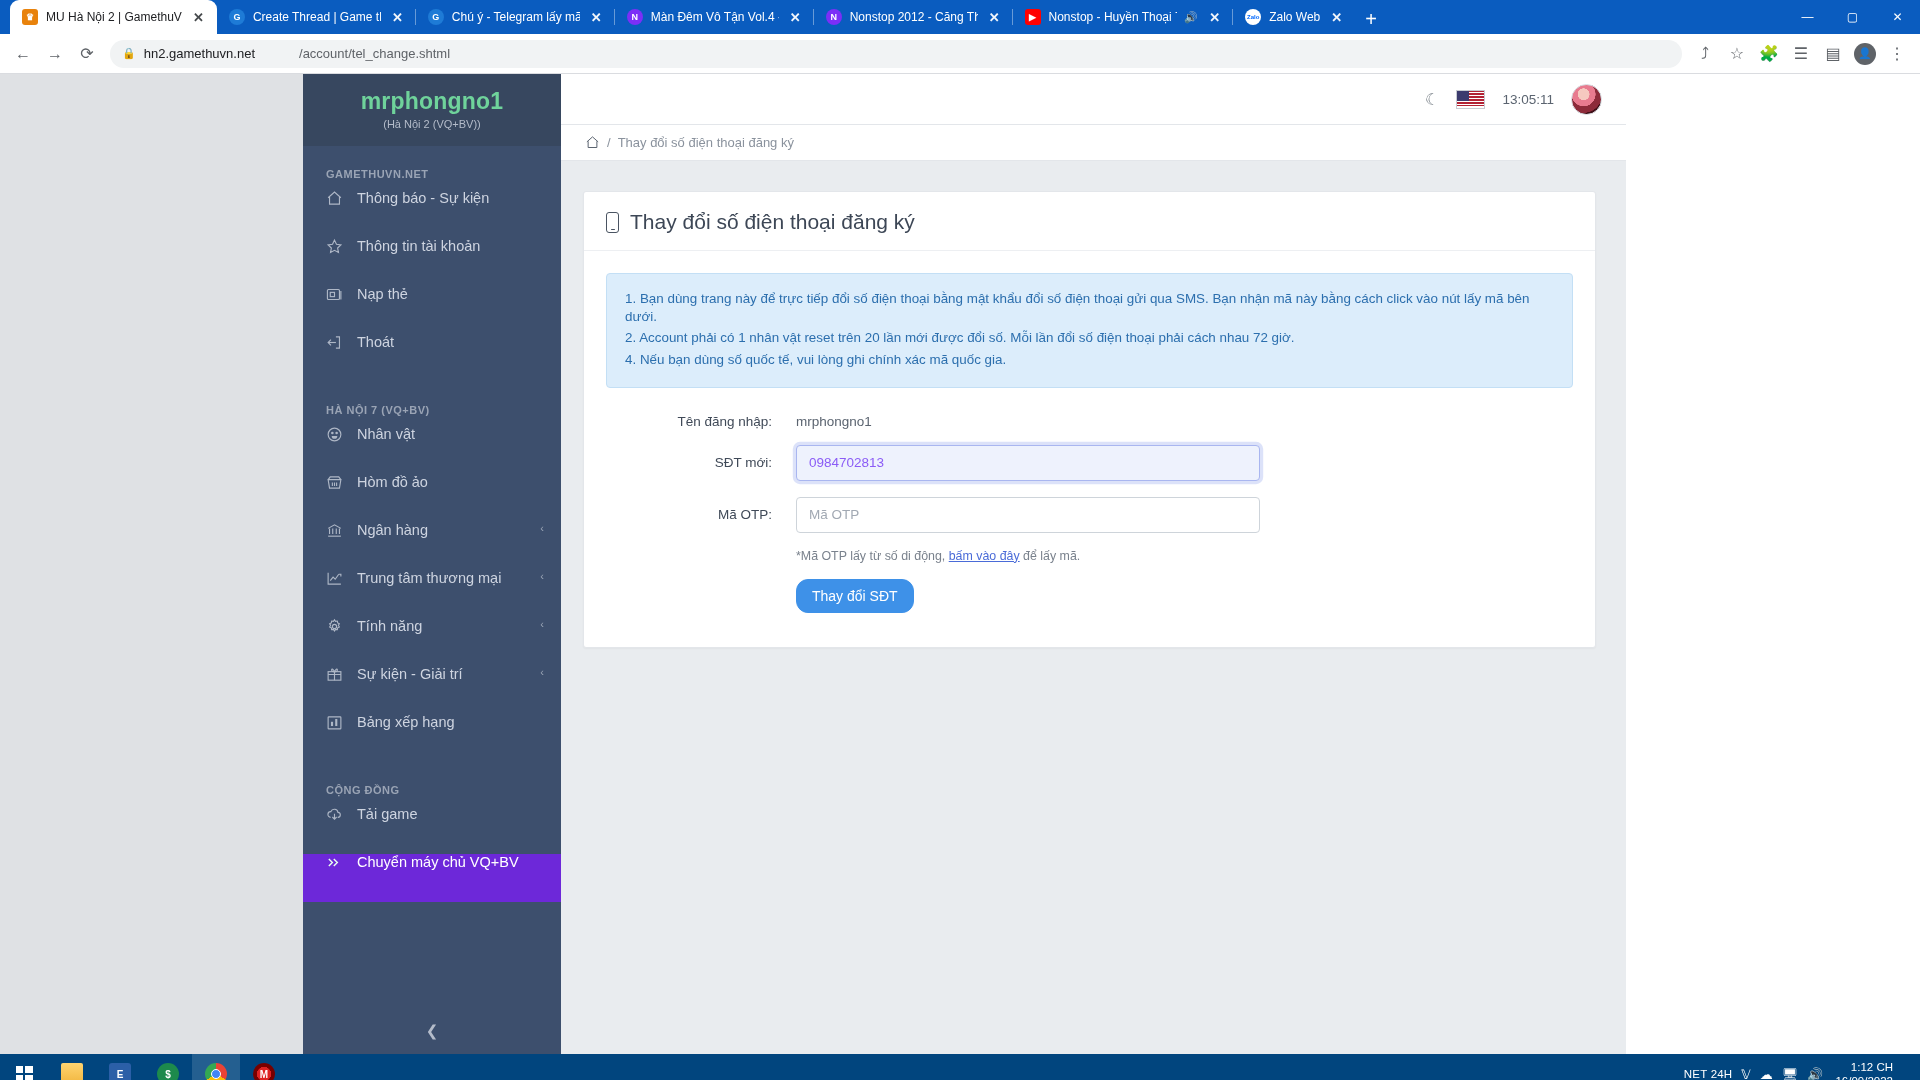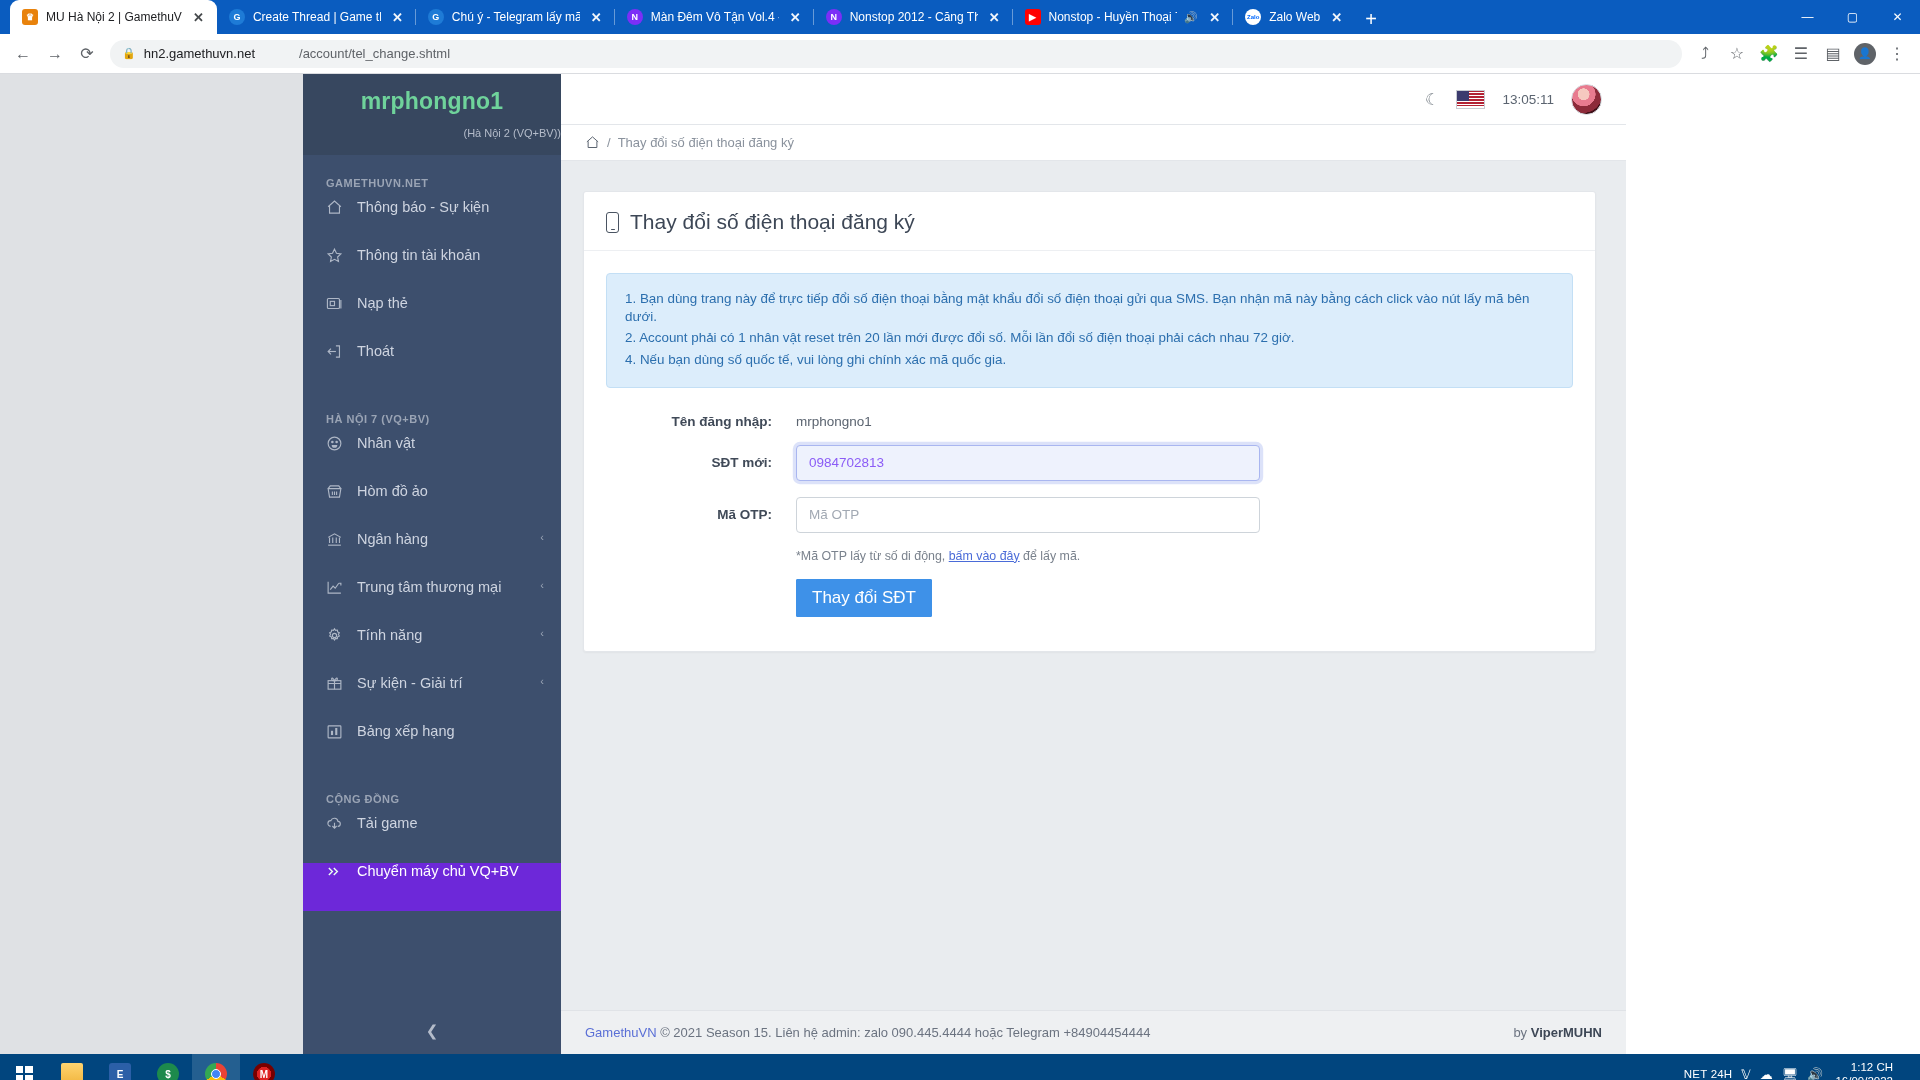--- a/index.html
+++ b/index.html
@@ -147,22 +147,21 @@
   }
   #brand-name {
     color: #6fd39b;
     font-size: 23px;
     font-weight: bold;
     letter-spacing: 0.2px;
   }
   #brand-server {
     color: #b4bcca;
     font-size: 11px;
-    margin-top: 12px;
-    text-align: right;
+    margin-top: 3px;
   }
   .nav-section-title {
     color: #9aa4b5;
     font-size: 11px;
     font-weight: bold;
     letter-spacing: 0.5px;
     padding: 22px 0 10px 23px;
   }
   .nav-item {
     display: flex;
@@ -291,21 +290,21 @@
     display: flex;
     align-items: center;
     margin-bottom: 16px;
   }
   .form-label {
     width: 190px;
     flex: 0 0 190px;
     text-align: right;
     padding-right: 24px;
     font-size: 13.5px;
-    font-weight: bold;
+    font-weight: normal;
     color: #404a58;
   }
   .form-static {
     font-size: 13.5px;
     color: #5b6470;
   }
   .form-control {
     width: 464px;
     height: 36px;
     border: 1px solid #ced4da;
@@ -328,24 +327,24 @@
   #otp-hint {
     font-size: 12.4px;
     color: #7a828d;
   }
   #otp-hint a { color: #4a6bd8; }
   #submit-row { display: flex; }
   #submit-btn {
     background: #3e91e8;
     border: 1px solid #3e91e8;
     color: #ffffff;
-    font-size: 17px;
+    font-size: 14px;
     font-family: "Liberation Sans", sans-serif;
     padding: 8px 15px;
-    border-radius: 1px;
+    border-radius: 12px;
   }
 
   #footer {
     height: 44px;
     background: #eef0f2;
     border-top: 1px solid #e0e3e7;
     display: flex;
     align-items: center;
     justify-content: space-between;
     padding: 0 24px;
@@ -709,24 +708,20 @@
 
           <div id="submit-row">
             <div class="form-label"></div>
             <button id="submit-btn">Thay đổi SĐT</button>
           </div>
 
         </div>
       </div>
     </div>
 
-    <div id="footer">
-      <div><span id="footer-brand">GamethuVN</span><span> © 2021 Season 15. Liên hệ admin: zalo 090.445.4444 hoặc Telegram +84904454444</span></div>
-      <div id="footer-by"><span>by </span><b>ViperMUHN</b></div>
-    </div>
   </div>
 
   <div id="page-gutter-right"></div>
 </div>
 
 <div id="taskbar">
   <div id="taskbar-left">
     <div class="tb-item" id="tb-start">
       <span id="win-logo">
           <i></i>

